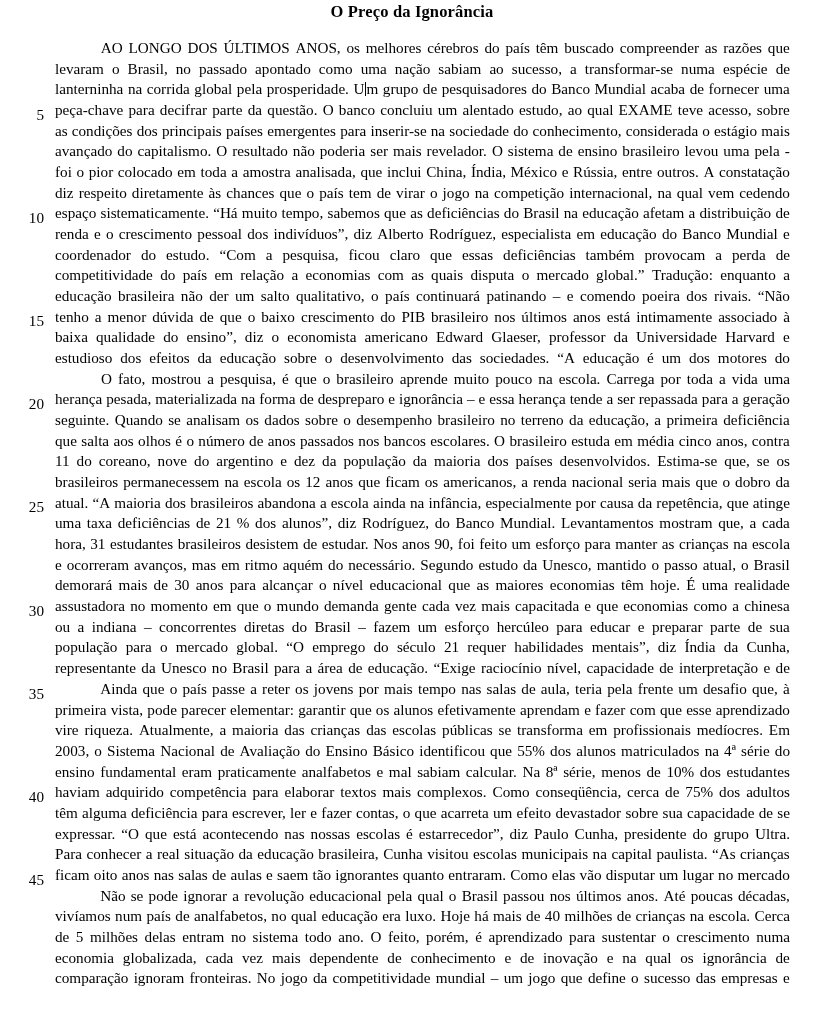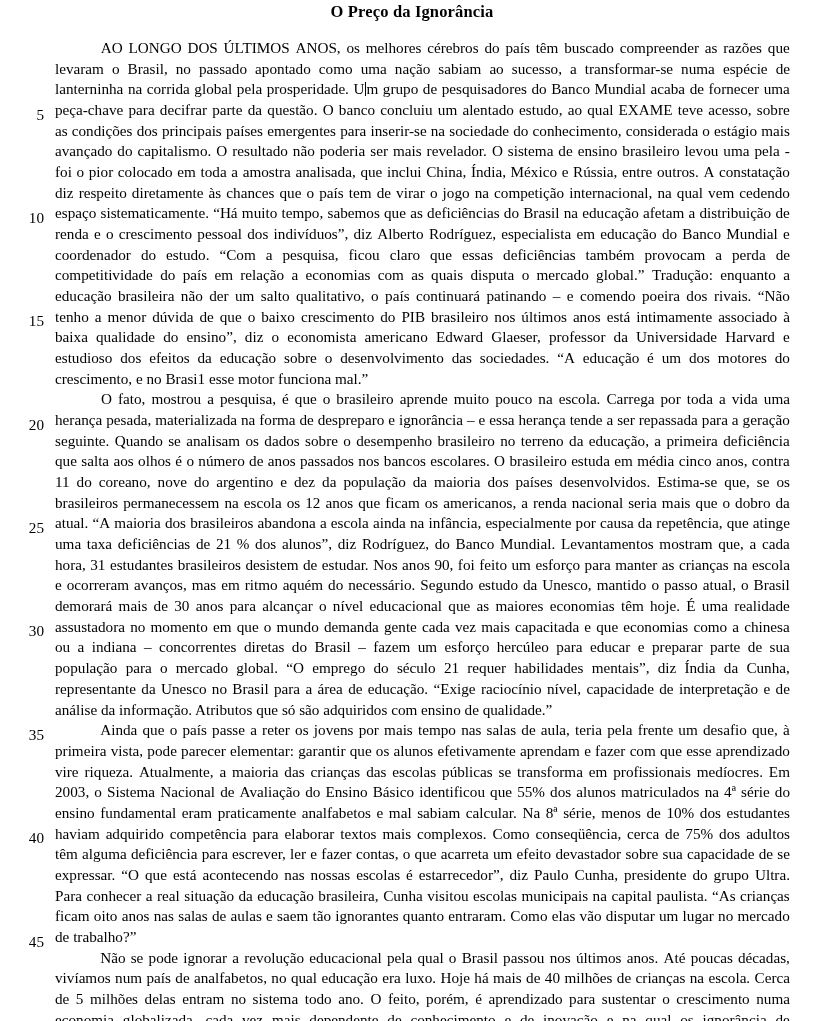--- a/index.html
+++ b/index.html
@@ -161,24 +161,20 @@
       <div class="text-line">
         <div class="line-no">15</div>
         <div class="line-text justify"><span>baixa</span><span>qualidade</span><span>do</span><span>ensino”,</span><span>diz</span><span>o</span><span>economista</span><span>americano</span><span>Edward</span><span>Glaeser,</span><span>professor</span><span>da</span><span>Universidade</span><span>Harvard</span><span>e</span></div>
       </div>
       <div class="text-line">
         <div class="line-no"></div>
         <div class="line-text justify"><span>estudioso</span><span>dos</span><span>efeitos</span><span>da</span><span>educação</span><span>sobre</span><span>o</span><span>desenvolvimento</span><span>das</span><span>sociedades.</span><span>“A</span><span>educação</span><span>é</span><span>um</span><span>dos</span><span>motores</span><span>do</span></div>
       </div>
       <div class="text-line">
         <div class="line-no"></div>
-        <div class="line-text last">crescimento, e no Brasi1 esse motor funciona mal.”</div>
-      </div>
-      <div class="text-line">
-        <div class="line-no"></div>
         <div class="line-text justify"><span class="indent"></span><span>O</span><span>fato,</span><span>mostrou</span><span>a</span><span>pesquisa,</span><span>é</span><span>que</span><span>o</span><span>brasileiro</span><span>aprende</span><span>muito</span><span>pouco</span><span>na</span><span>escola.</span><span>Carrega</span><span>por</span><span>toda</span><span>a</span><span>vida</span><span>uma</span></div>
       </div>
       <div class="text-line">
         <div class="line-no"></div>
         <div class="line-text justify"><span>herança</span><span>pesada,</span><span>materializada</span><span>na</span><span>forma</span><span>de</span><span>despreparo</span><span>e</span><span>ignorância</span><span>–</span><span>e</span><span>essa</span><span>herança</span><span>tende</span><span>a</span><span>ser</span><span>repassada</span><span>para</span><span>a</span><span>geração</span></div>
       </div>
       <div class="text-line">
         <div class="line-no">20</div>
         <div class="line-text justify"><span>seguinte.</span><span>Quando</span><span>se</span><span>analisam</span><span>os</span><span>dados</span><span>sobre</span><span>o</span><span>desempenho</span><span>brasileiro</span><span>no</span><span>terreno</span><span>da</span><span>educação,</span><span>a</span><span>primeira</span><span>deficiência</span></div>
       </div>
@@ -225,24 +221,20 @@
       <div class="text-line">
         <div class="line-no"></div>
         <div class="line-text justify"><span>população</span><span>para</span><span>o</span><span>mercado</span><span>global.</span><span>“O</span><span>emprego</span><span>do</span><span>século</span><span>21</span><span>requer</span><span>habilidades</span><span>mentais”,</span><span>diz</span><span>Índia</span><span>da</span><span>Cunha,</span></div>
       </div>
       <div class="text-line">
         <div class="line-no"></div>
         <div class="line-text justify"><span>representante</span><span>da</span><span>Unesco</span><span>no</span><span>Brasil</span><span>para</span><span>a</span><span>área</span><span>de</span><span>educação.</span><span>“Exige</span><span>raciocínio</span><span>nível,</span><span>capacidade</span><span>de</span><span>interpretação</span><span>e</span><span>de</span></div>
       </div>
       <div class="text-line">
         <div class="line-no"></div>
-        <div class="line-text last">análise da informação. Atributos que só são adquiridos com ensino de qualidade.”</div>
-      </div>
-      <div class="text-line">
-        <div class="line-no"></div>
         <div class="line-text justify"><span class="indent"></span><span>Ainda</span><span>que</span><span>o</span><span>país</span><span>passe</span><span>a</span><span>reter</span><span>os</span><span>jovens</span><span>por</span><span>mais</span><span>tempo</span><span>nas</span><span>salas</span><span>de</span><span>aula,</span><span>teria</span><span>pela</span><span>frente</span><span>um</span><span>desafio</span><span>que,</span><span>à</span></div>
       </div>
       <div class="text-line">
         <div class="line-no">35</div>
         <div class="line-text justify"><span>primeira</span><span>vista,</span><span>pode</span><span>parecer</span><span>elementar:</span><span>garantir</span><span>que</span><span>os</span><span>alunos</span><span>efetivamente</span><span>aprendam</span><span>e</span><span>fazer</span><span>com</span><span>que</span><span>esse</span><span>aprendizado</span></div>
       </div>
       <div class="text-line">
         <div class="line-no"></div>
         <div class="line-text justify"><span>vire</span><span>riqueza.</span><span>Atualmente,</span><span>a</span><span>maioria</span><span>das</span><span>crianças</span><span>das</span><span>escolas</span><span>públicas</span><span>se</span><span>transforma</span><span>em</span><span>profissionais</span><span>medíocres.</span><span>Em</span></div>
       </div>
@@ -268,24 +260,20 @@
       </div>
       <div class="text-line">
         <div class="line-no"></div>
         <div class="line-text justify"><span>Para</span><span>conhecer</span><span>a</span><span>real</span><span>situação</span><span>da</span><span>educação</span><span>brasileira,</span><span>Cunha</span><span>visitou</span><span>escolas</span><span>municipais</span><span>na</span><span>capital</span><span>paulista.</span><span>“As</span><span>crianças</span></div>
       </div>
       <div class="text-line">
         <div class="line-no"></div>
         <div class="line-text justify"><span>ficam</span><span>oito</span><span>anos</span><span>nas</span><span>salas</span><span>de</span><span>aulas</span><span>e</span><span>saem</span><span>tão</span><span>ignorantes</span><span>quanto</span><span>entraram.</span><span>Como</span><span>elas</span><span>vão</span><span>disputar</span><span>um</span><span>lugar</span><span>no</span><span>mercado</span></div>
       </div>
       <div class="text-line">
-        <div class="line-no"></div>
-        <div class="line-text last">de trabalho?”</div>
-      </div>
-      <div class="text-line">
         <div class="line-no">45</div>
         <div class="line-text justify"><span class="indent"></span><span>Não</span><span>se</span><span>pode</span><span>ignorar</span><span>a</span><span>revolução</span><span>educacional</span><span>pela</span><span>qual</span><span>o</span><span>Brasil</span><span>passou</span><span>nos</span><span>últimos</span><span>anos.</span><span>Até</span><span>poucas</span><span>décadas,</span></div>
       </div>
       <div class="text-line">
         <div class="line-no"></div>
         <div class="line-text justify"><span>vivíamos</span><span>num</span><span>país</span><span>de</span><span>analfabetos,</span><span>no</span><span>qual</span><span>educação</span><span>era</span><span>luxo.</span><span>Hoje</span><span>há</span><span>mais</span><span>de</span><span>40</span><span>milhões</span><span>de</span><span>crianças</span><span>na</span><span>escola.</span><span>Cerca</span></div>
       </div>
       <div class="text-line">
         <div class="line-no"></div>
         <div class="line-text justify"><span>de</span><span>5</span><span>milhões</span><span>delas</span><span>entram</span><span>no</span><span>sistema</span><span>todo</span><span>ano.</span><span>O</span><span>feito,</span><span>porém,</span><span>é</span><span>aprendizado</span><span>para</span><span>sustentar</span><span>o</span><span>crescimento</span><span>numa</span></div>

